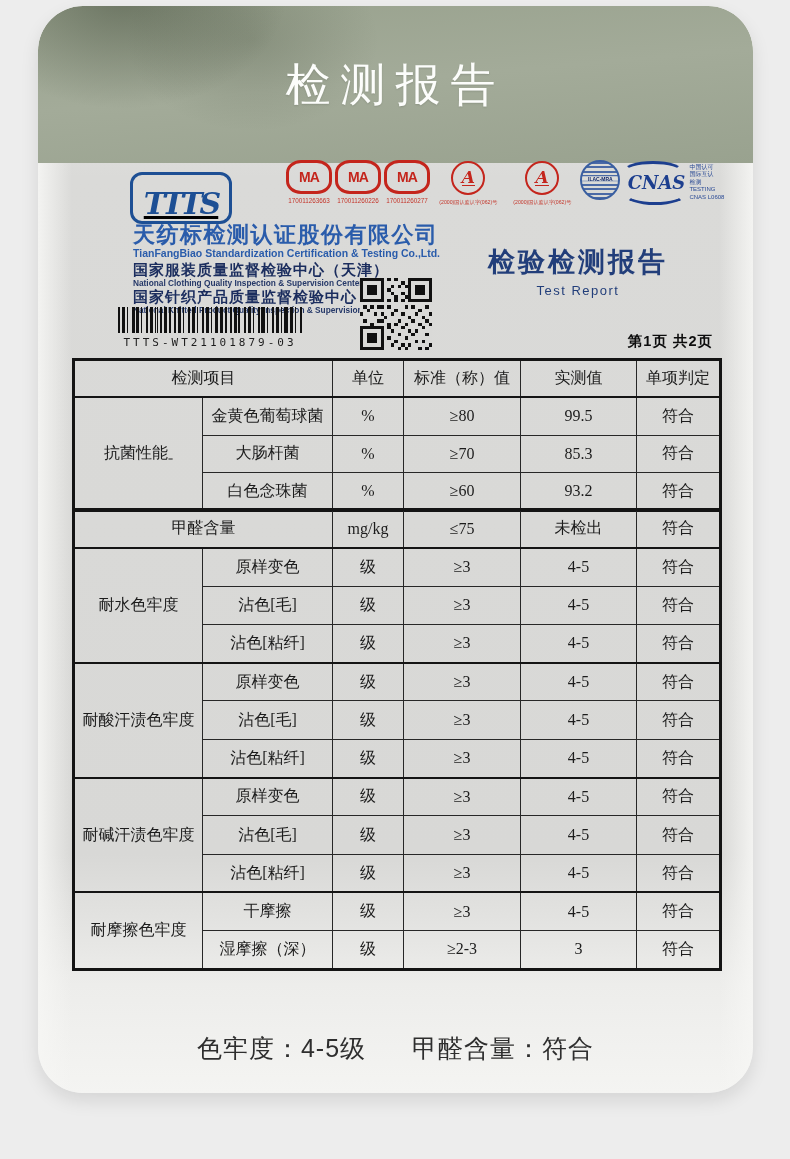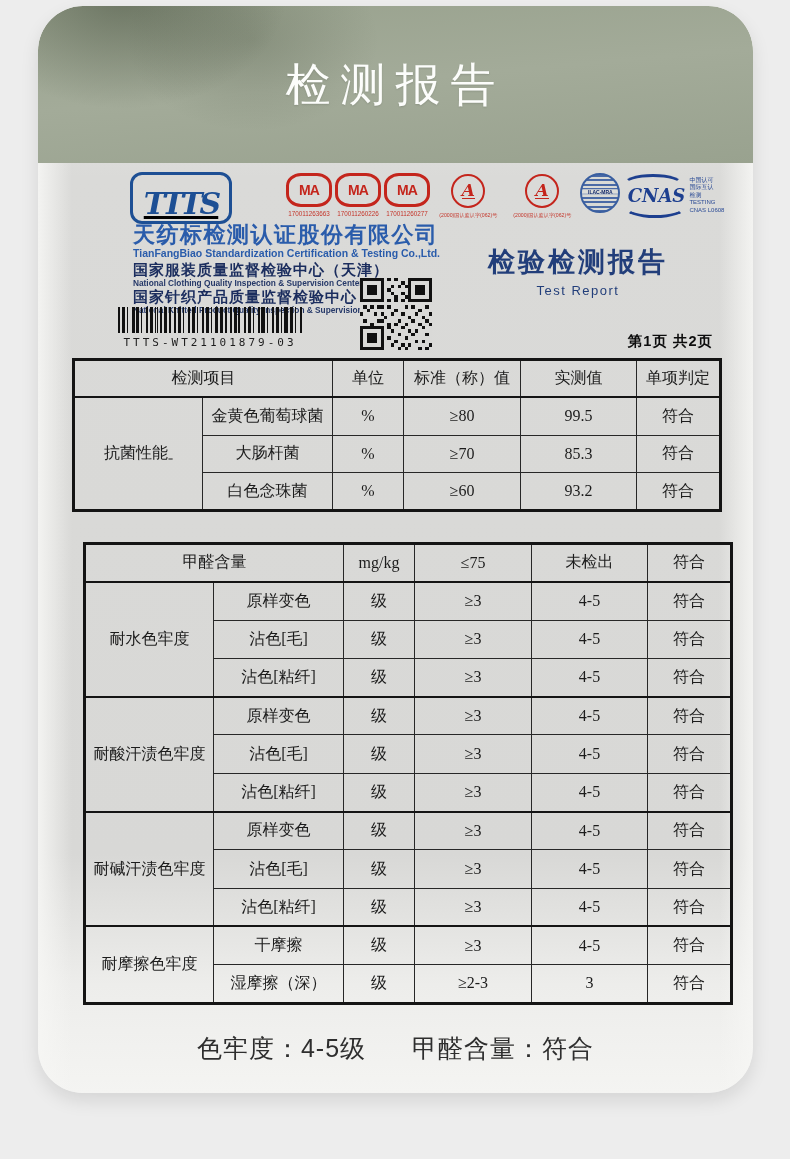--- a/index.html
+++ b/index.html
@@ -15,21 +15,21 @@
         display:flex;align-items:center;justify-content:center;
         background:
           radial-gradient(240px 170px at 12% -8%, rgba(50,60,43,.45), rgba(50,60,43,0) 68%),
           radial-gradient(180px 130px at 30% 22%, rgba(58,68,50,.22), rgba(58,68,50,0) 70%),
           linear-gradient(175deg,#99a28e 0%,#a3ab99 48%,#99a28f 100%);}
   .banner-title{color:#fcfdfb;font-size:45px;letter-spacing:10px;font-weight:500;text-shadow:0 1px 2px rgba(0,0,0,.12);}
   
   .ttts-logo{position:absolute;left:92px;top:166px;width:96px;height:46px;border:3px solid #1d4f94;border-radius:12px;
         display:flex;align-items:flex-end;justify-content:center;text-decoration:underline;}
   .ttts-logo span{font-family:"DejaVu Serif",serif;font-style:italic;font-weight:bold;font-size:30px;color:#1d4f94;letter-spacing:-3px;}
-  .stamps{position:absolute;left:248px;top:167px;width:430px;display:flex;align-items:flex-start;gap:3px;}
+  .stamps{position:absolute;left:248px;top:154px;width:430px;display:flex;align-items:flex-start;gap:3px;}
   .stamp{display:flex;flex-direction:column;align-items:center;}
   .ma-oval{width:40px;height:28px;border:3px solid #c4251c;border-radius:15px/13px;display:flex;align-items:center;justify-content:center;}
   .ma-oval span{color:#c4251c;font-weight:bold;font-size:14px;letter-spacing:-1px;}
   .stamp-num{font-size:6.3px;color:#c4352a;margin-top:3px;white-space:nowrap;}
   .cal-circle{width:30px;height:30px;border:2.5px solid #c4251c;border-radius:50%;display:flex;align-items:center;justify-content:center;margin-top:1px;}
   .cal-circle span{font-family:"DejaVu Serif",serif;font-style:italic;font-weight:bold;font-size:17px;color:#c4251c;border-bottom:1.5px solid #c4251c;line-height:15px;}
   .ilac-globe{width:36px;height:36px;border-radius:50%;border:2px solid #3a5fa0;position:relative;overflow:hidden;
         background:repeating-linear-gradient(180deg,#4a6aa6 0 2px,#d9dad6 2px 4.4px);}
   .ilac-label{position:absolute;left:0;right:0;top:14px;text-align:center;font-size:5px;font-weight:bold;color:#13296b;background:rgba(220,221,217,.75);}
   .cnas{flex-direction:row;align-items:center;margin-top:4px;}
@@ -55,21 +55,21 @@
   .report-title-cn{font-size:27px;font-weight:bold;color:#223e7a;letter-spacing:3px;}
   .report-title-en{font-size:13px;color:#223e7a;letter-spacing:1.5px;margin-top:3px;}
   .page-info{position:absolute;right:40px;top:326px;font-size:14.5px;font-weight:bold;color:#0d0d0d;letter-spacing:1px;}
   
   .rt{position:absolute;left:34px;width:647px;border-collapse:collapse;table-layout:fixed;
       border:3px solid #141414;text-align:center;color:#1c1c1c;font-family:"Liberation Serif",serif;}
   .rt td{border:1.7px solid #272727;padding:0;font-size:16px;overflow:hidden;}
   .rt tr.tk td{border-top:2.8px solid #141414;}
   .t1{top:352px;} .t1 tr{height:37.8px;}
   .t1 .head td{border-bottom:2.4px solid #141414;font-size:16px;}
-  .t2{top:536px;margin-left:11px;} .t2 tr{height:38.3px;}
+  .t2{top:502px;} .t2 tr{height:38.3px;}
   .grp sub{font-size:9px;}
   
   .summary{position:absolute;left:0;top:1026px;width:715px;display:flex;justify-content:center;gap:46px;}
   .summary span{font-size:25px;color:#2e2e2e;font-weight:500;letter-spacing:1px;white-space:nowrap;}
 </style>
 </head>
 <body>
 
 <div class="stage">
   <div class="card">

